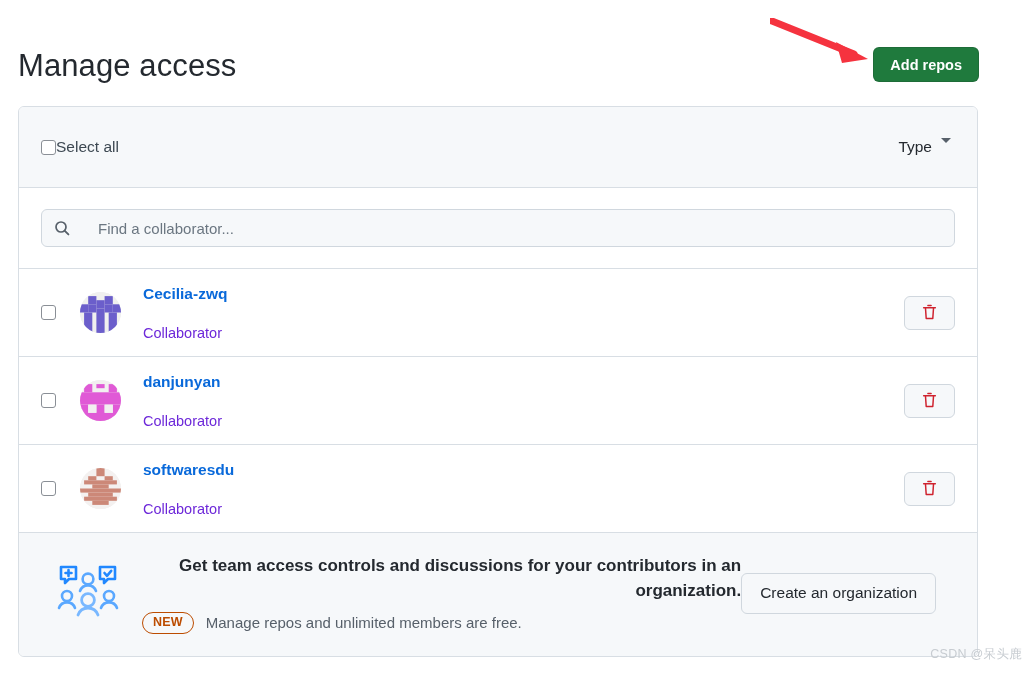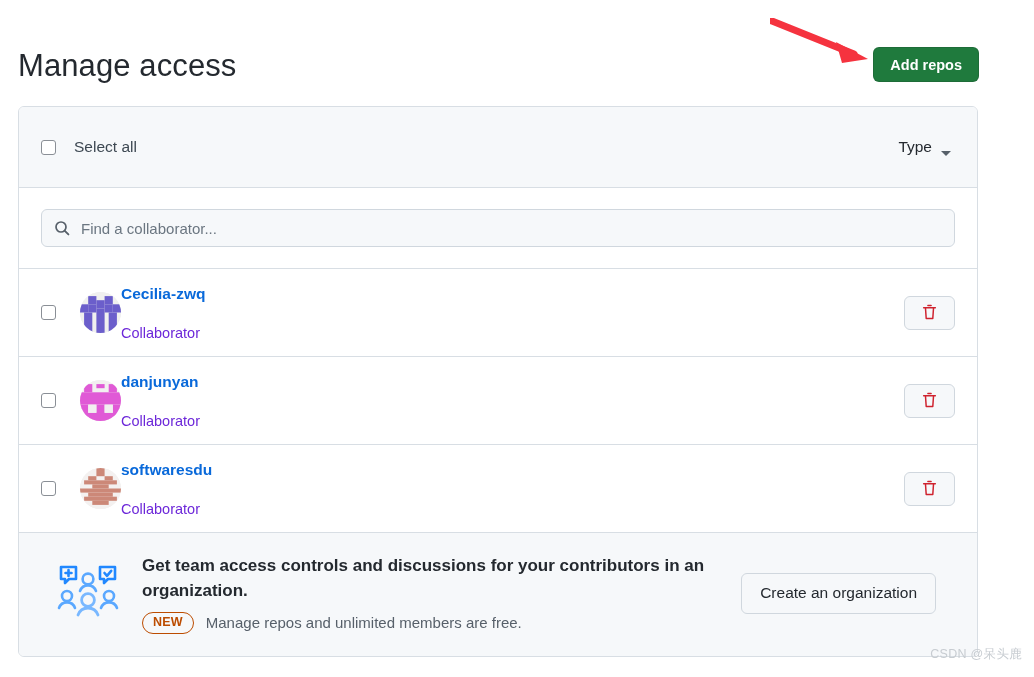--- a/index.html
+++ b/index.html
@@ -88,30 +88,29 @@
     width: 15px;
     height: 15px;
     border: 1px solid #8a8f96;
     border-radius: 3px;
     background: #fff;
     flex: 0 0 auto;
     cursor: pointer;
   }
 
   .select-all-label {
-    margin-left: 18px;
     font-size: 15.5px;
     color: #3d4852;
   }
 
   .header-spacer { flex: 1 1 auto; }
 
   .type-filter {
     display: flex;
-    align-items: flex-end;
+    align-items: flex-start;
     gap: 9px;
     font-size: 15.5px;
     color: #24292f;
     cursor: pointer;
     padding-right: 4px;
   }
   .caret-down {
     width: 0; height: 0;
     border-left: 5px solid transparent;
     border-right: 5px solid transparent;
@@ -134,21 +133,21 @@
     padding-left: 12px;
   }
   .search-box svg { flex: 0 0 auto; display: block; }
   .search-input {
     border: none;
     outline: none;
     background: transparent;
     font-family: "Liberation Sans", sans-serif;
     font-size: 15px;
     color: #24292f;
-    margin-left: 11px;
+    margin-left: 28px;
     width: 85%;
     height: 100%;
   }
   .search-input::placeholder { color: #6b7681; opacity: 1; }
 
   
   .collab-row {
     display: flex;
     align-items: center;
     height: 88px;
@@ -161,21 +160,21 @@
     height: 41px;
     border-radius: 50%;
     margin-left: 24px;
     flex: 0 0 auto;
     overflow: hidden;
     background: #f0f0f0;
   }
   .avatar svg { display: block; width: 41px; height: 41px; }
 
   .collab-text {
-    margin-left: 0;
+    margin-left: 22px;
     display: flex;
     flex-direction: column;
     gap: 21px;
   }
   .collab-name {
     font-size: 15.5px;
     font-weight: bold;
     color: #0969da;
     text-decoration: none;
     cursor: pointer;
@@ -203,21 +202,21 @@
 
   
   .org-promo {
     background: #f6f8fa;
     display: flex;
     align-items: center;
     padding: 20px 22px 22px 22px;
     min-height: 120px;
   }
   .org-icon { flex: 0 0 auto; margin-left: 16px; }
-  .org-copy { margin-left: 23px; max-width: 600px; }
+  .org-copy { margin-left: 23px; max-width: 600px; text-align: right; }
   .org-head {
     font-size: 17px;
     font-weight: bold;
     color: #24292f;
     line-height: 25px;
   }
   .org-sub {
     margin-top: 9px;
     display: flex;
     align-items: center;

